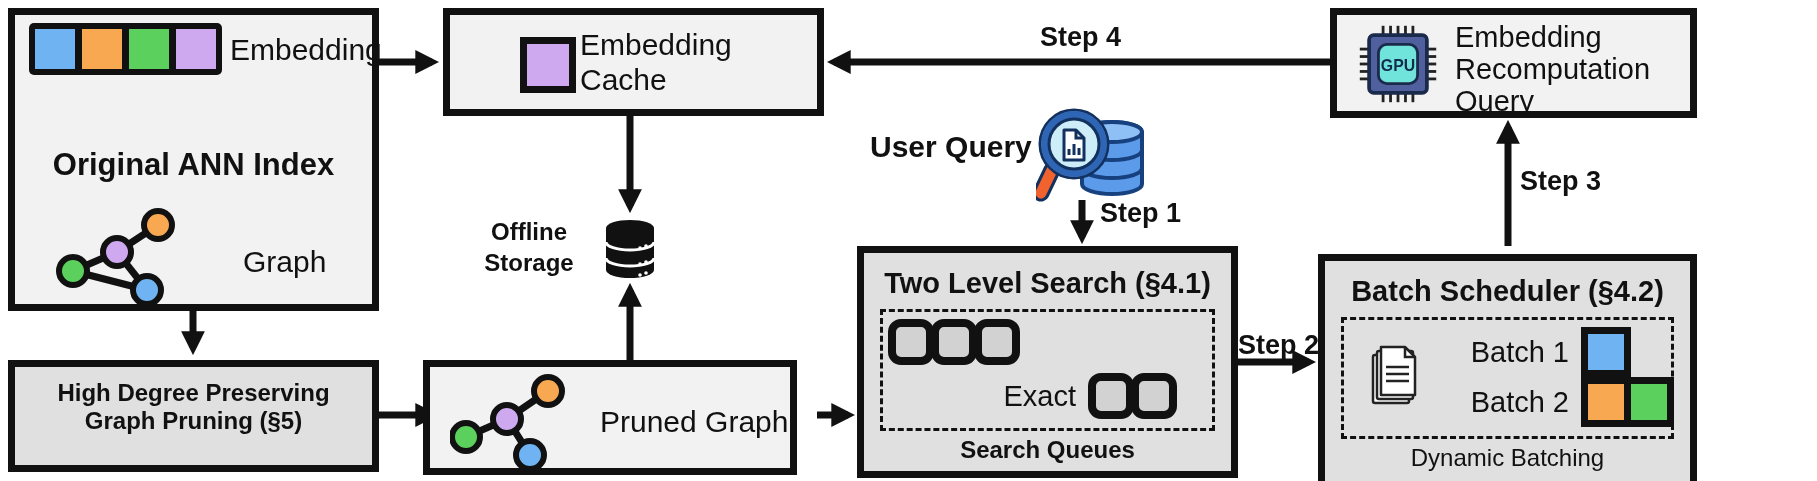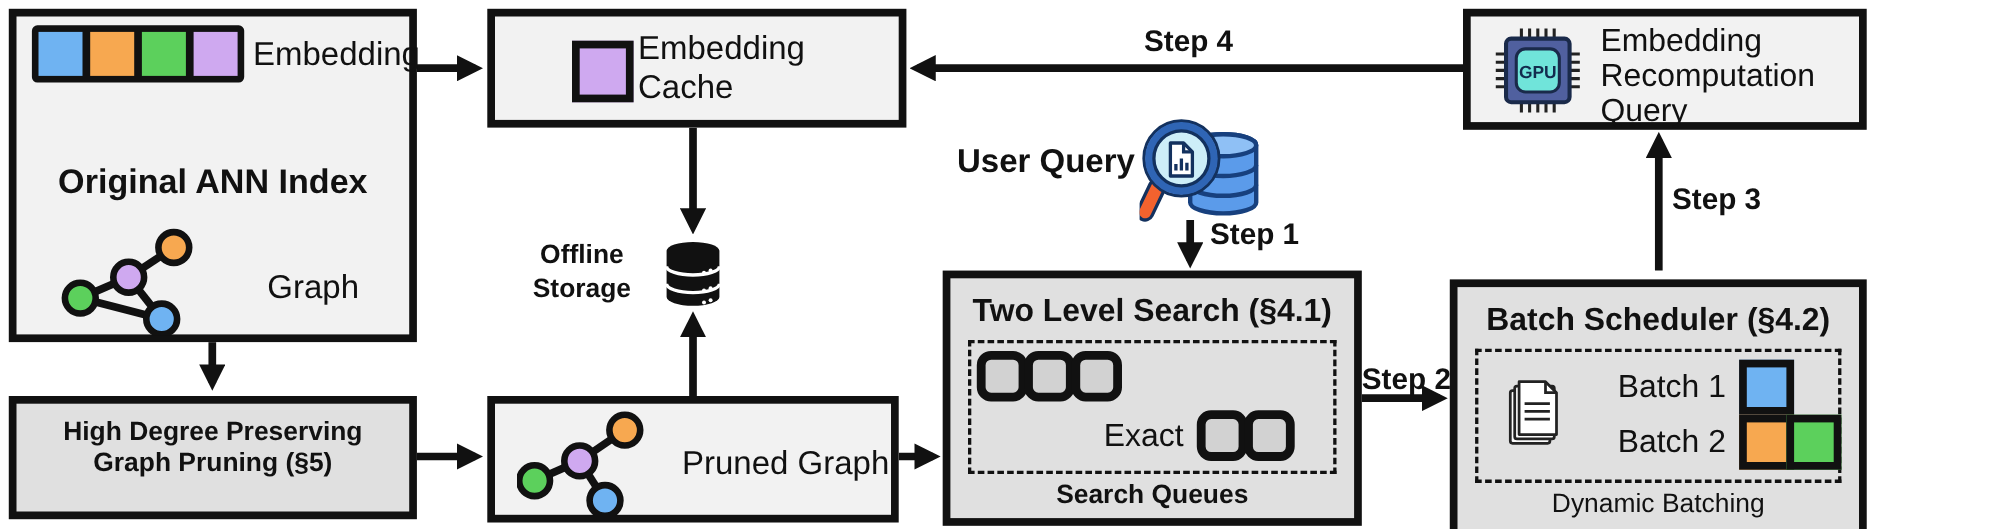--- a/index.html
+++ b/index.html
@@ -111,21 +111,21 @@
     <g fill="#fff">
       <circle cx="38" cy="30" r="1.8"></circle>
         <circle cx="44" cy="28" r="1.8"></circle>
       <circle cx="38" cy="46" r="1.8"></circle>
         <circle cx="44" cy="44" r="1.8"></circle>
       <circle cx="38" cy="57" r="1.8"></circle>
         <circle cx="44" cy="55" r="1.8"></circle>
     </g>
   </svg>
 
-  <div class="box light" style="left:443px;top:360px;width:374px;height:115px;">
+  <div class="box light" style="left:423px;top:360px;width:374px;height:115px;">
     <svg class="abs" style="left:20px;top:2px;" width="125" height="100" viewBox="0 0 125 100">
       <g stroke="#111" stroke-width="7">
         <line x1="16" y1="68" x2="57" y2="50"></line>
         <line x1="57" y1="50" x2="98" y2="22"></line>
         <line x1="57" y1="50" x2="80" y2="86"></line>
       </g>
       <g stroke="#111" stroke-width="6">
         <circle cx="98" cy="22" r="14" fill="var(--orange)"></circle>
         <circle cx="16" cy="68" r="14" fill="var(--green)"></circle>
         <circle cx="57" cy="50" r="14" fill="var(--purple)"></circle>

